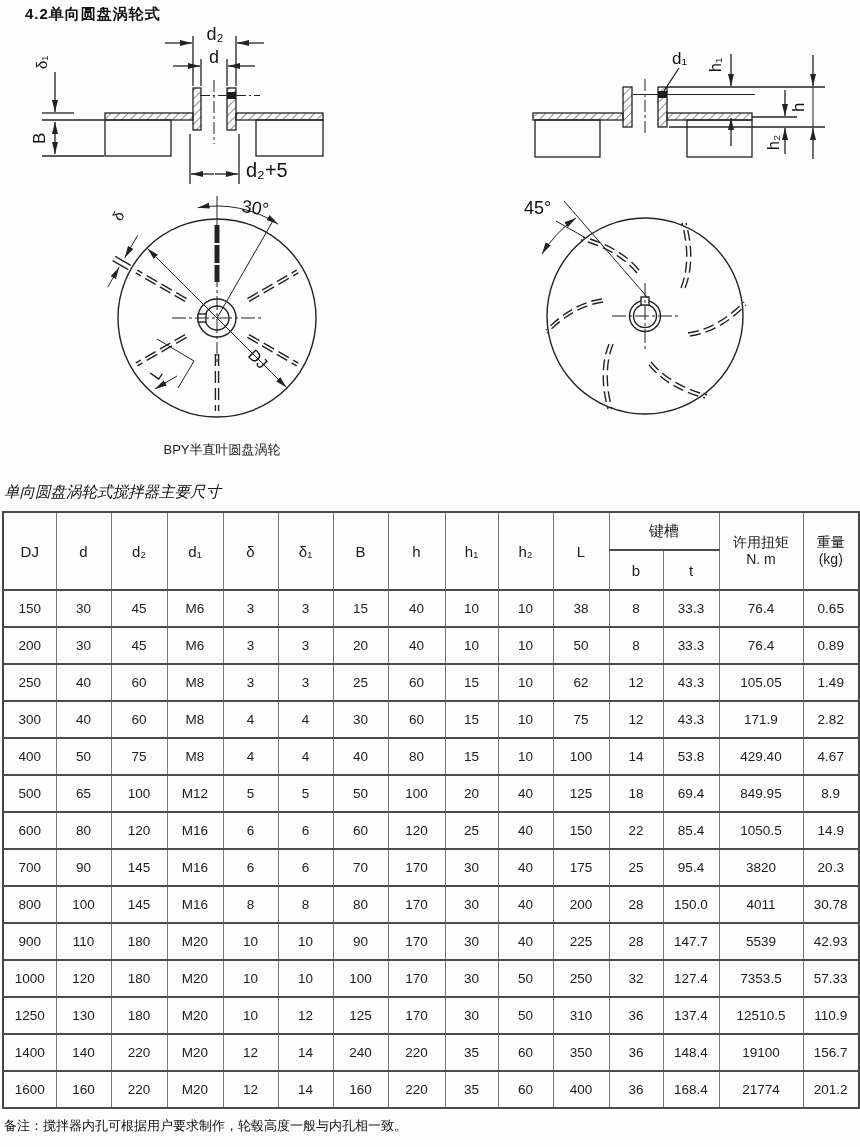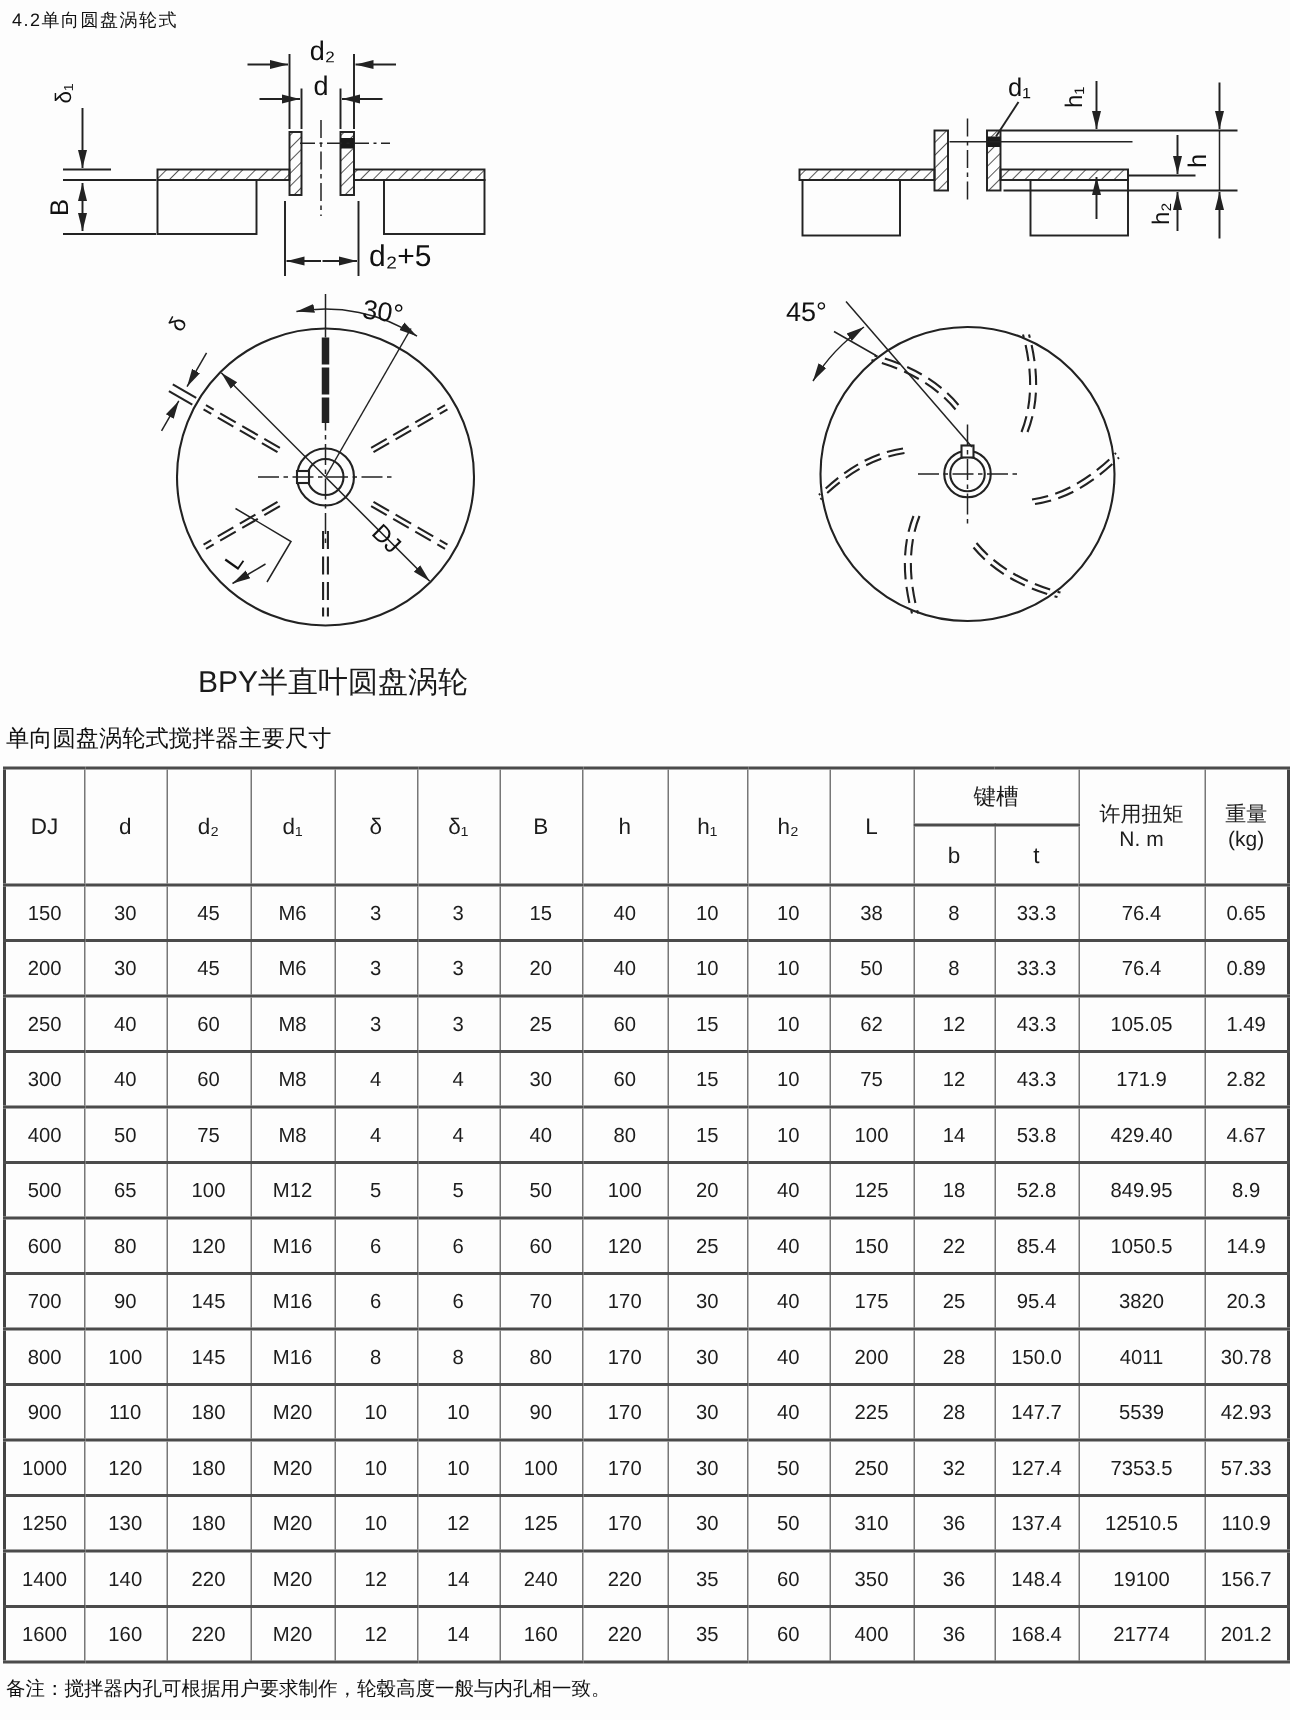--- a/index.html
+++ b/index.html
@@ -1,23 +1,23 @@
 <!DOCTYPE html>
 <html><head>
 <meta charset="utf-8">
 <style>
   html,body { margin:0; padding:0; background:#fff; }
   body { width:860px; height:1147px; font-family:"Liberation Sans","DejaVu Sans",sans-serif; color:#111; }
   .page { position:relative; width:860px; height:1147px; background:#fdfdfd; overflow:hidden; }
-  .title { position:absolute; left:8px; top:5px; font-size:12px; font-weight:normal; letter-spacing:1px; }
+  .title { position:absolute; left:25px; top:5px; font-size:15px; font-weight:bold; letter-spacing:1px; }
   .fig { position:absolute; }
-  .cap { position:absolute; width:250px; text-align:center; font-size:20px; color:#1a1a1a; }
+  .cap { position:absolute; width:250px; text-align:center; font-size:13px; color:#1a1a1a; }
   .cap-bpy { left:97px; top:441px; }
   .cap-bwy { left:523px; top:441px; }
-  .table-title { position:absolute; left:4px; top:482px; font-size:15.5px; color:#111; }
+  .table-title { position:absolute; left:4px; top:482px; font-size:15.5px; color:#111;font-style:italic; }
   .tbl-wrap { position:absolute; left:2px; top:511px; }
   table { border-collapse:collapse; table-layout:fixed; width:856px; border:2px solid #444; }
   th, td { border-left:1px solid #777; border-right:1px solid #777;
            border-top:2px solid #4b4b4b; border-bottom:2px solid #4b4b4b;
            text-align:center; vertical-align:middle; padding:0;
            font-weight:normal; color:#1c1c1c; overflow:hidden; }
   thead th { font-size:15px; }
   thead tr.r1 th { height:36px; }
   thead tr.r2 th { height:38px; }
   tbody td { height:35px; font-size:13.5px; }
@@ -348,21 +348,21 @@
             <td>100</td>
             <td>M12</td>
             <td>5</td>
             <td>5</td>
             <td>50</td>
             <td>100</td>
             <td>20</td>
             <td>40</td>
             <td>125</td>
             <td>18</td>
-            <td>52.8</td>
+            <td>69.4</td>
             <td>849.95</td>
             <td>8.9</td>
           </tr>
           <tr>
             <td>600</td>
             <td>80</td>
             <td>120</td>
             <td>M16</td>
             <td>6</td>
             <td>6</td>

